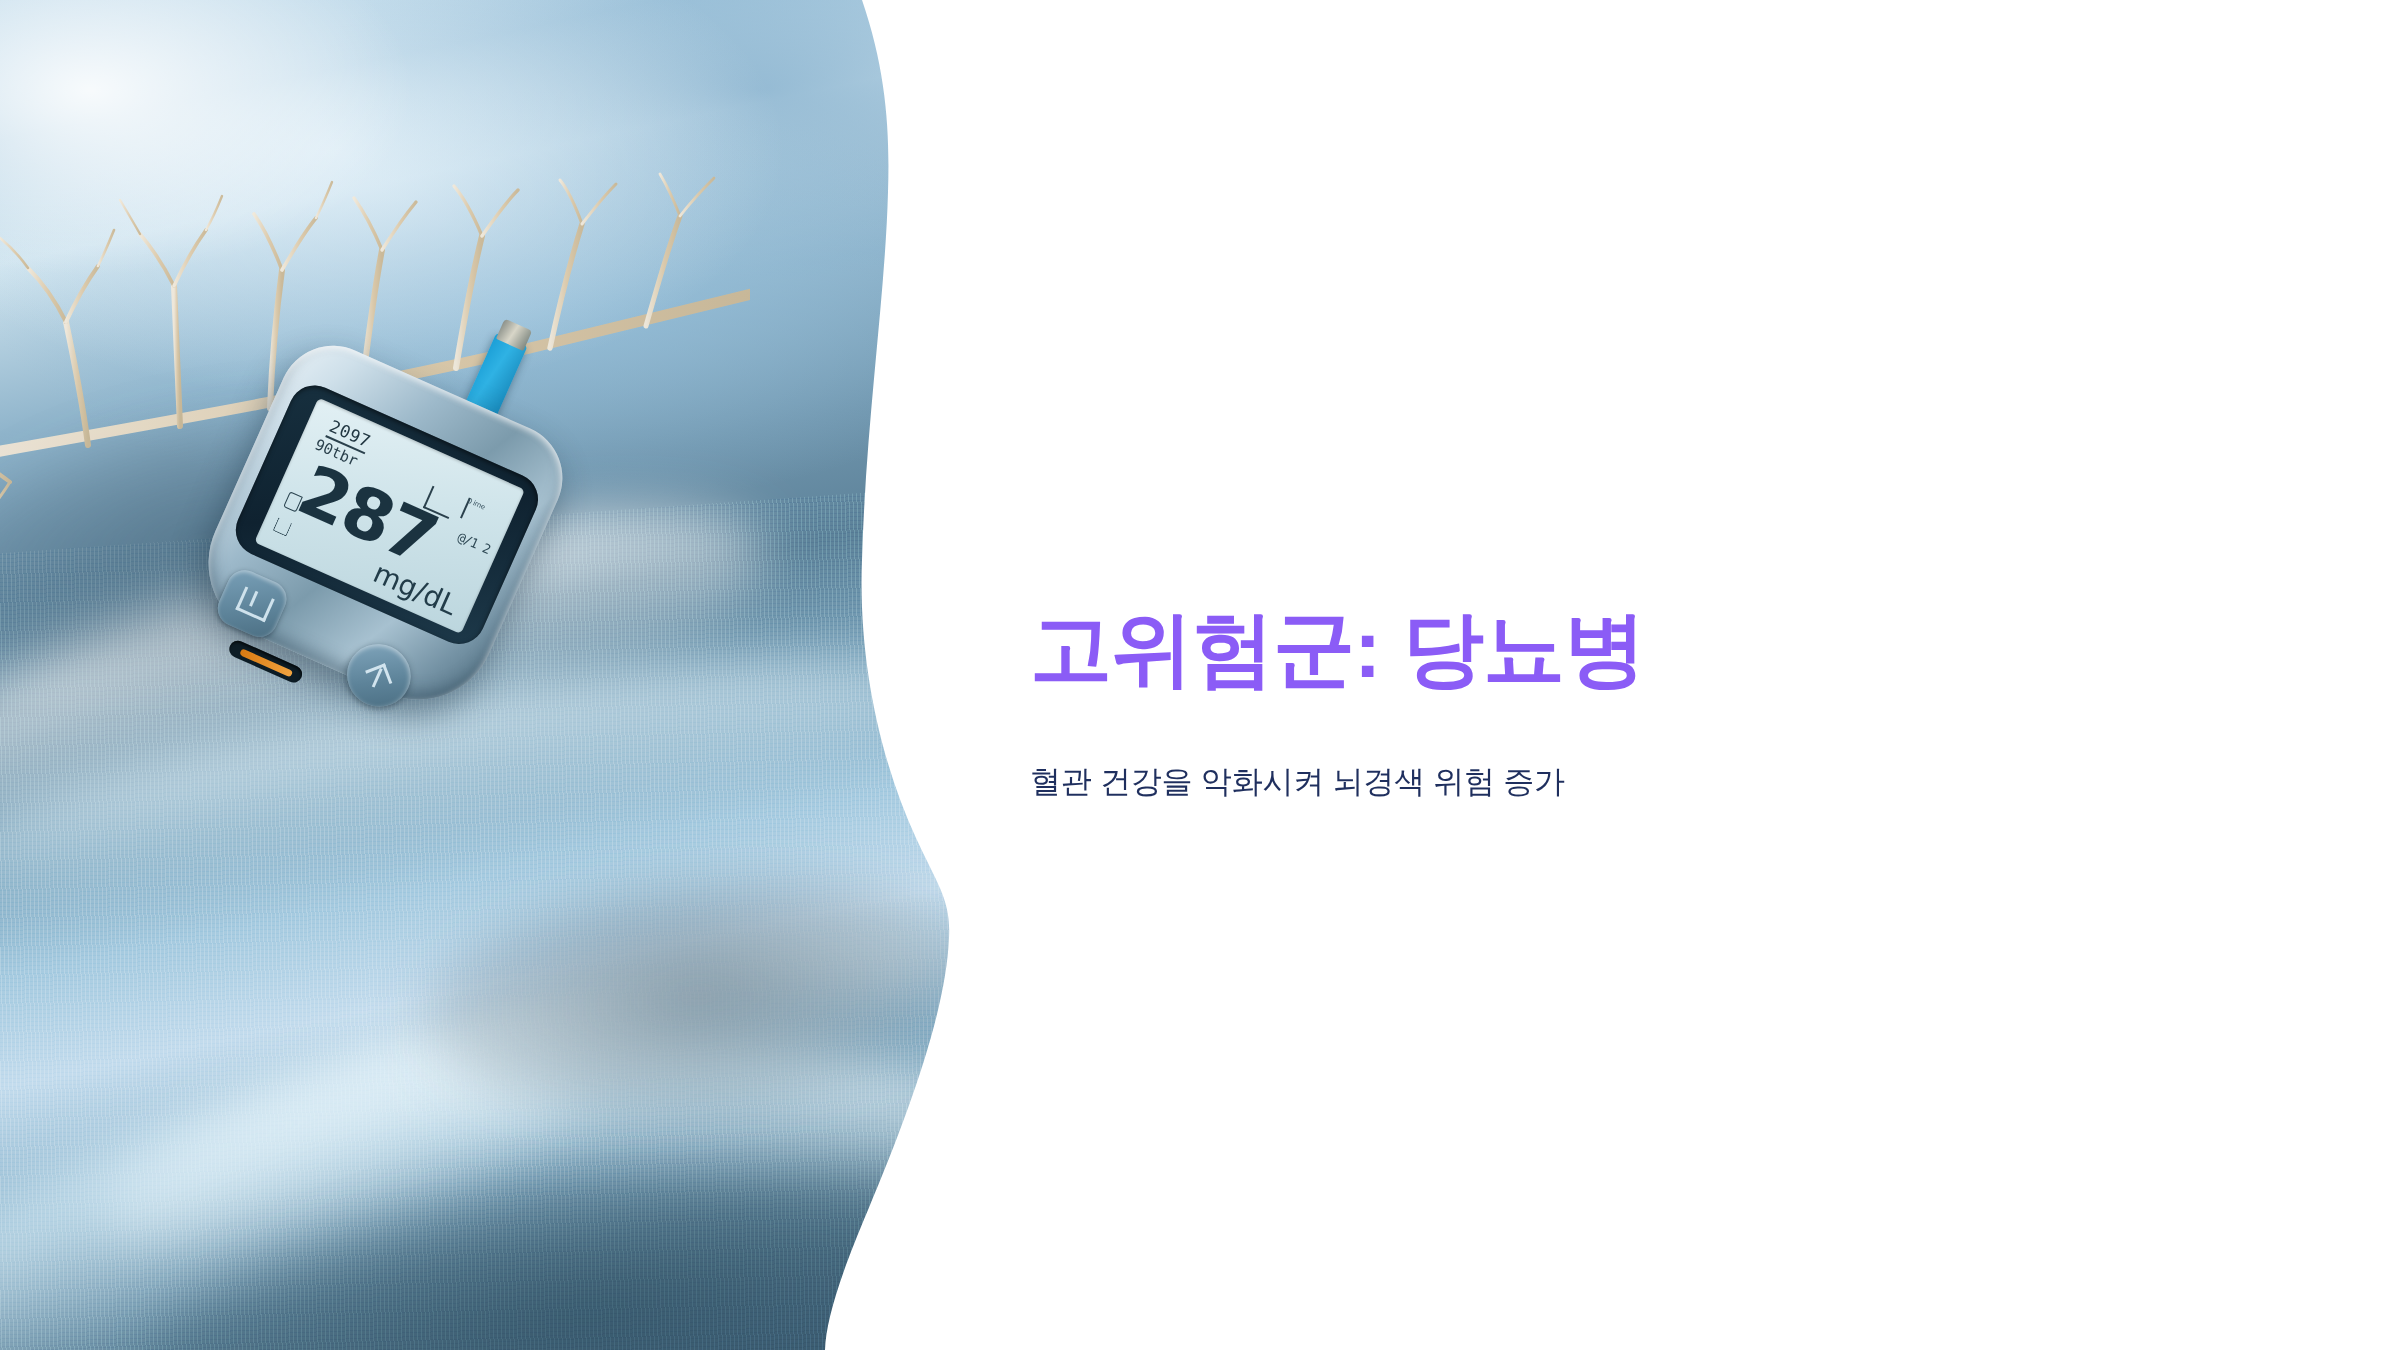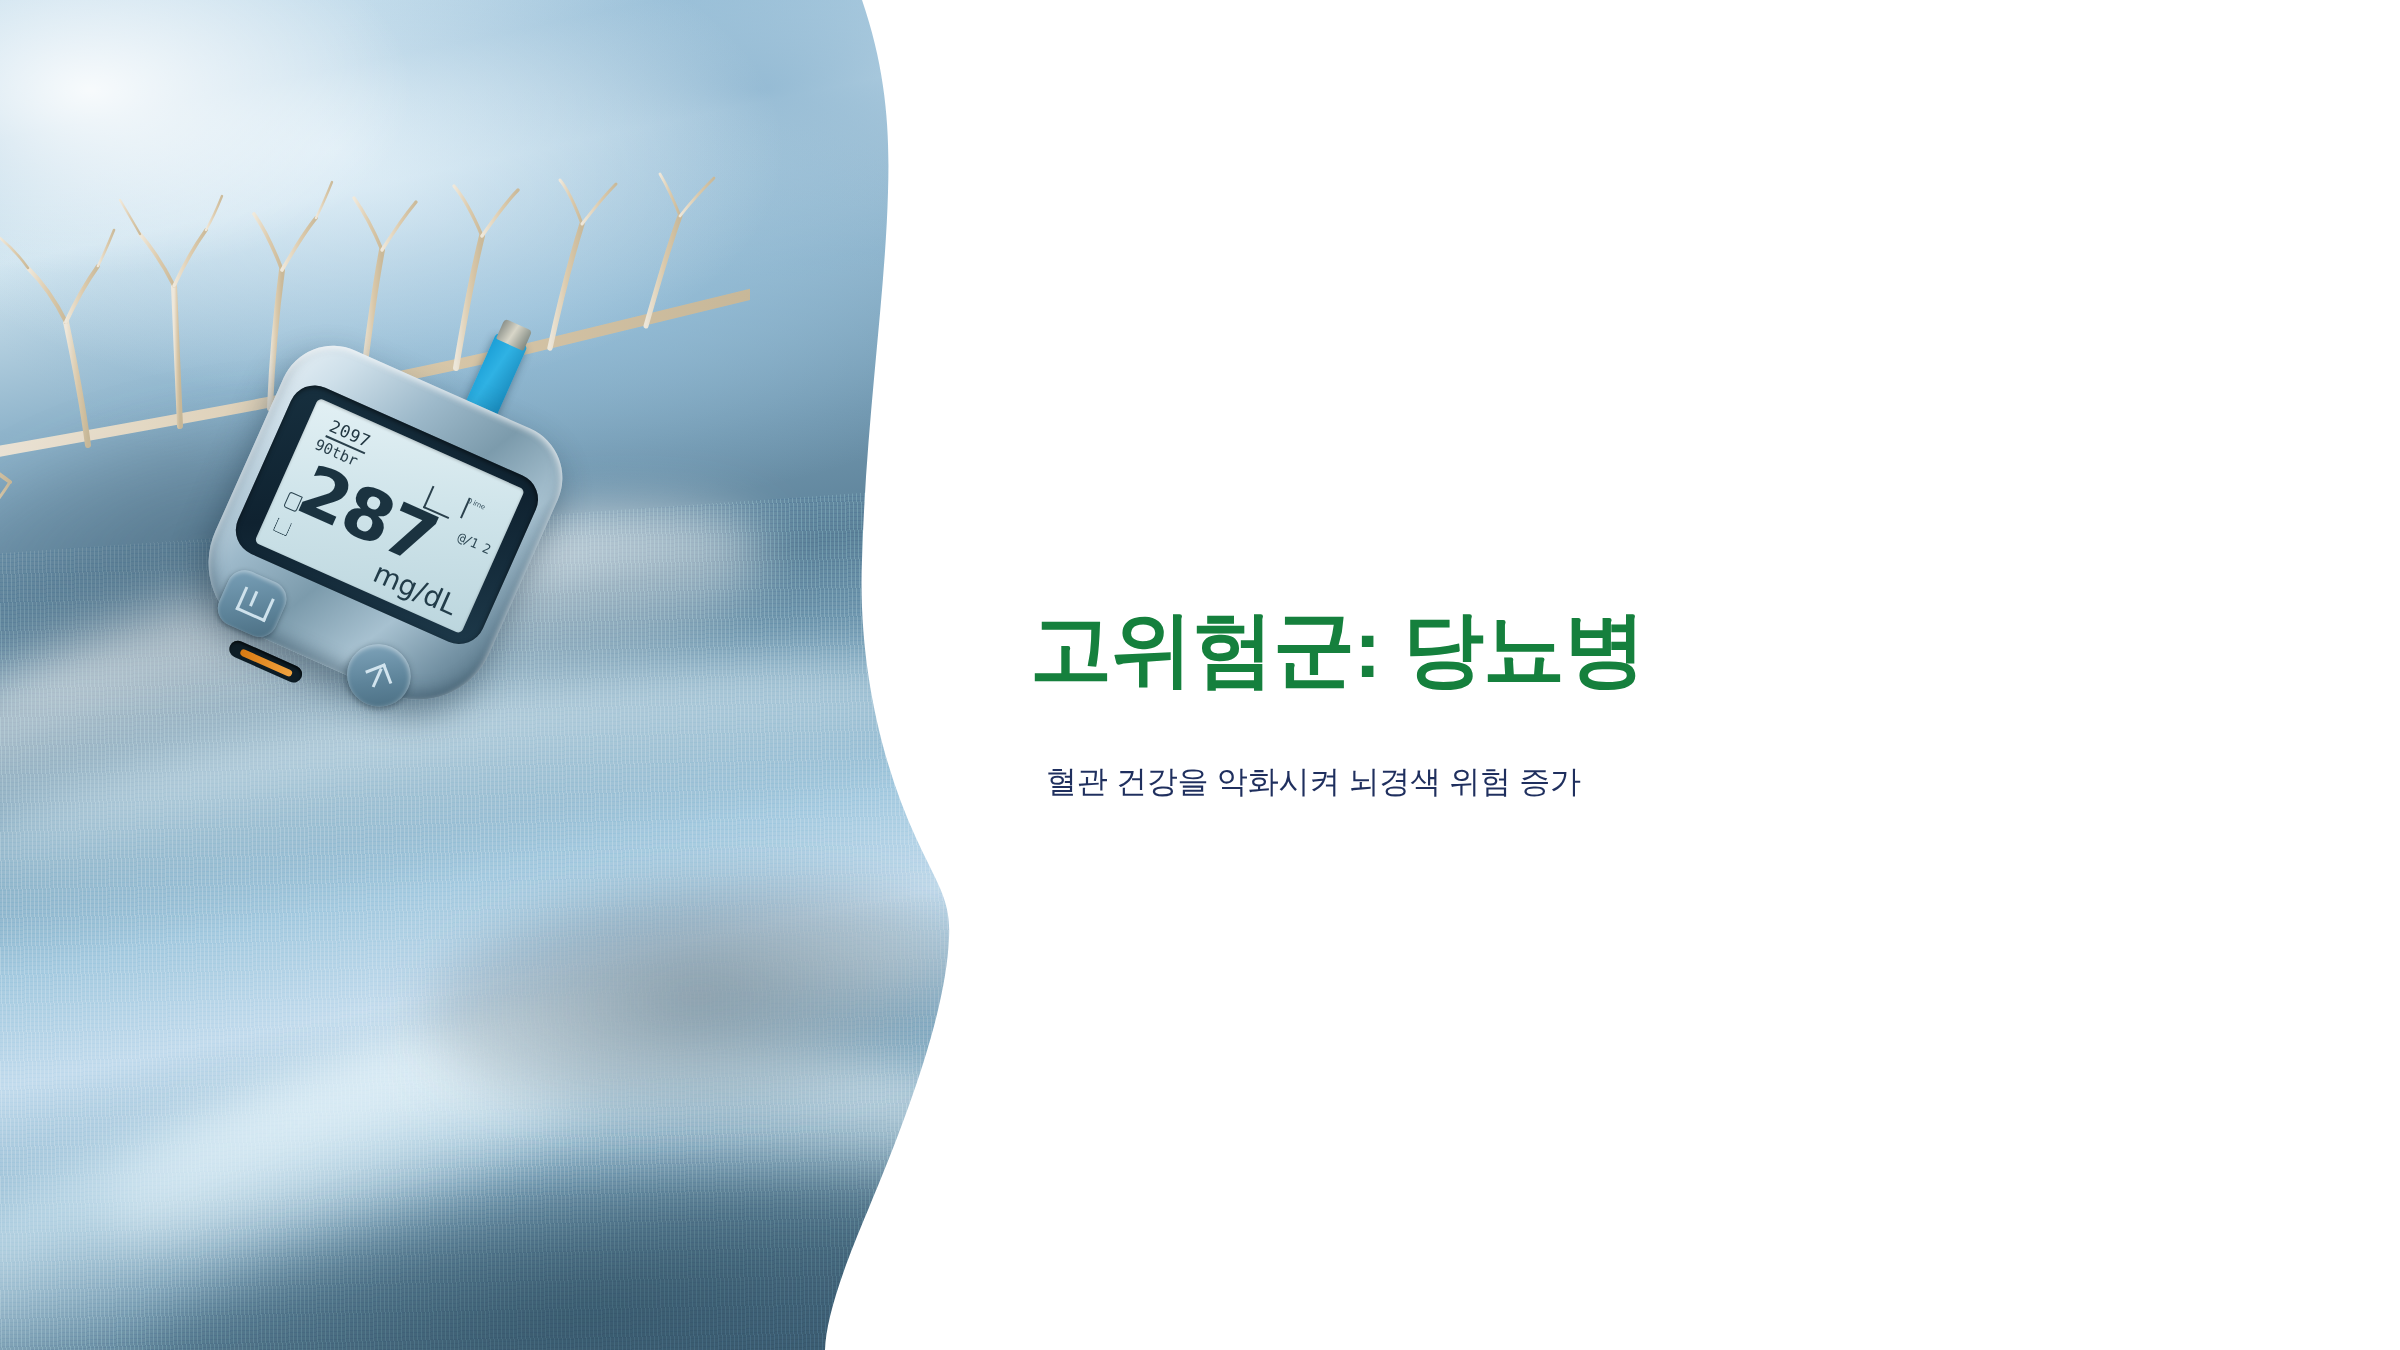--- a/index.html
+++ b/index.html
@@ -327,34 +327,33 @@
     height: 1350px;
   }
   .page-title {
     position: absolute;
     left: 0;
     top: 553px;
     font-size: 82px;
     font-weight: 700;
     line-height: 1;
     letter-spacing: -1px;
-    color: #15803d;
+    color: #8b5cf6;
     white-space: nowrap;
   }
   .page-subtitle {
     position: absolute;
     left: 0;
     top: 731px;
     font-size: 31px;
     font-weight: 400;
     line-height: 1.3;
     letter-spacing: -0.2px;
     color: #1f2f5e;
     white-space: nowrap;
-    margin-left: 16px;
   }
 </style>
 </head>
 <body>
 
 <div class="slide">
 
   <div class="media-panel">
     <div class="media-clip">
 

